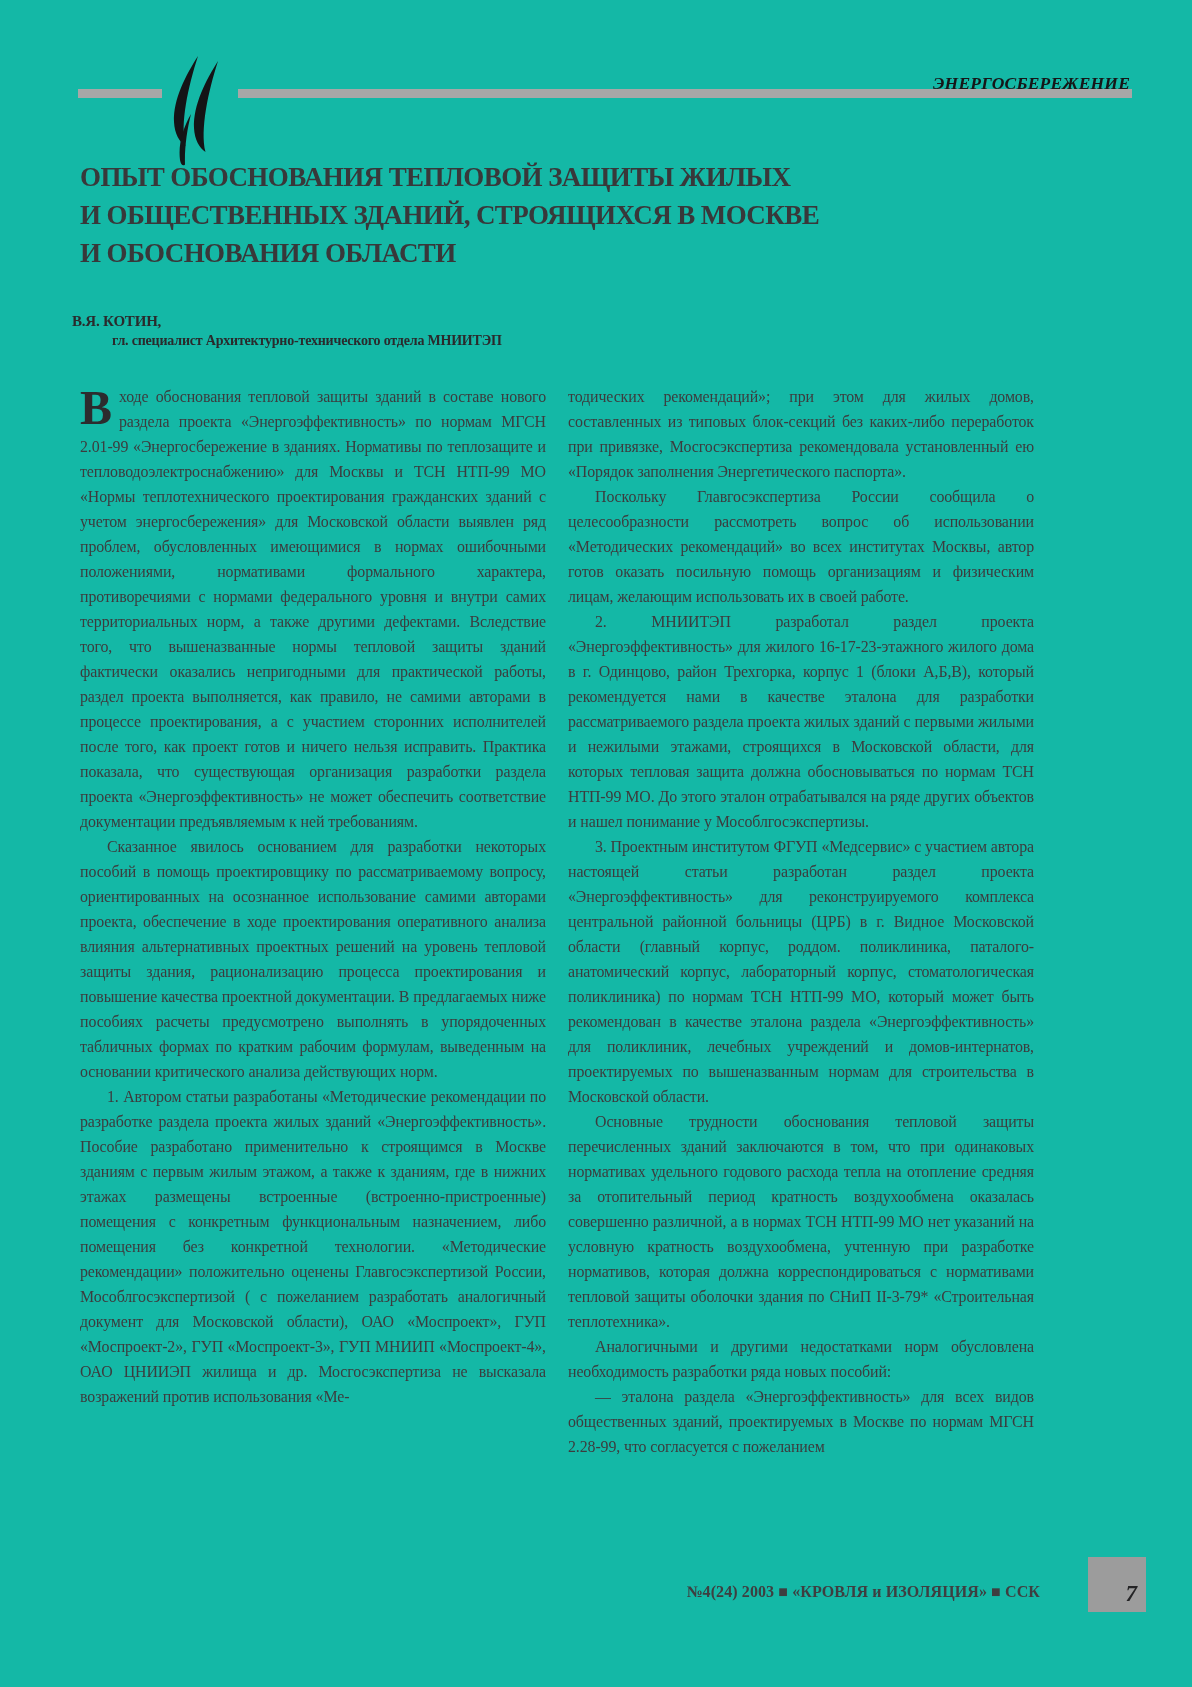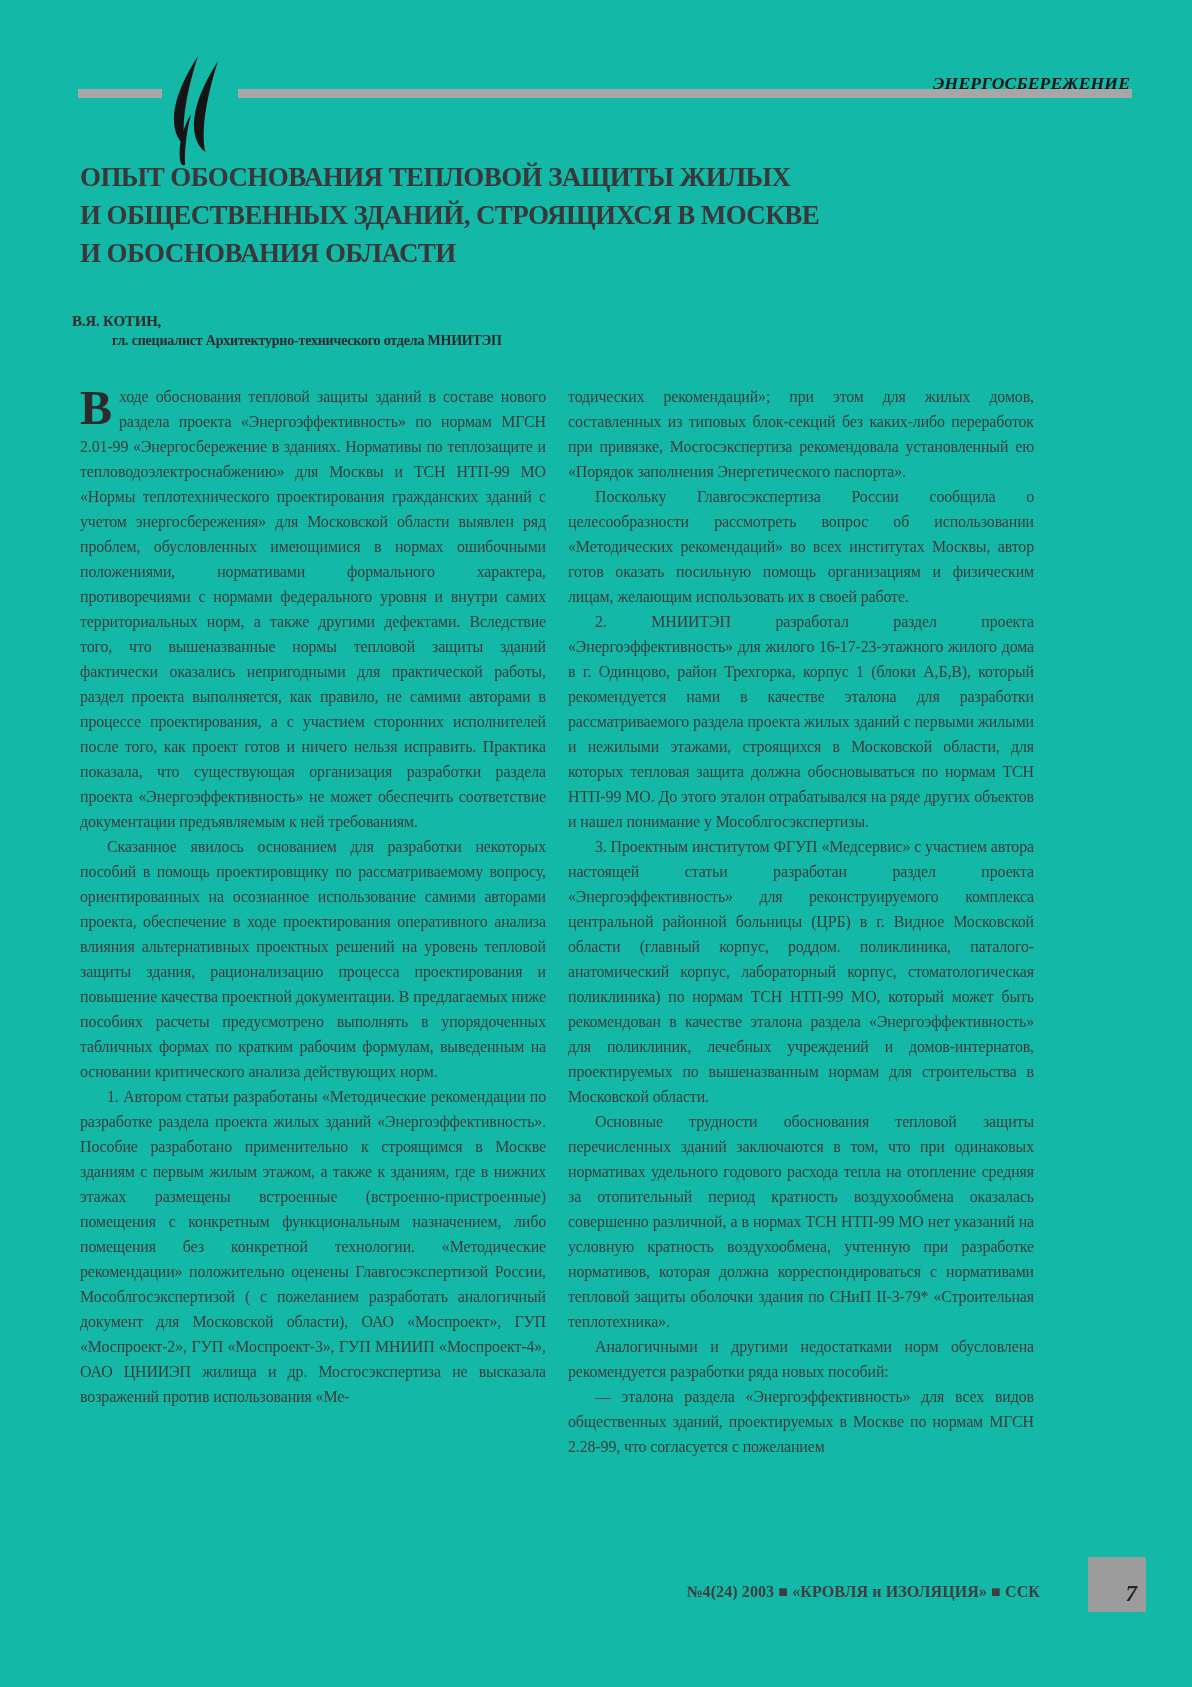--- a/index.html
+++ b/index.html
@@ -94,21 +94,21 @@
     <p class="indent">Сказанное явилось основанием для разработки некоторых пособий в помощь проектировщику по рассматриваемому вопросу, ориентированных на осознанное использование самими авторами проекта, обеспечение в ходе проектирования оперативного анализа влияния альтернативных проектных решений на уровень тепловой защиты здания, рационализацию процесса проектирования и повышение качества проектной документации. В предлагаемых ниже пособиях расчеты предусмотрено выполнять в упорядоченных табличных формах по кратким рабочим формулам, выведенным на основании критического анализа действующих норм.</p>
     <p class="indent">1. Автором статьи разработаны «Методические рекомендации по разработке раздела проекта жилых зданий «Энергоэффективность». Пособие разработано применительно к строящимся в Москве зданиям с первым жилым этажом, а также к зданиям, где в нижних этажах размещены встроенные (встроенно-пристроенные) помещения с конкретным функциональным назначением, либо помещения без конкретной технологии. «Методические рекомендации» положительно оценены Главгосэкспертизой России, Мособлгосэкспертизой ( с пожеланием разработать аналогичный документ для Московской области), ОАО «Моспроект», ГУП «Моспроект-2», ГУП «Моспроект-3», ГУП МНИИП «Моспроект-4», ОАО ЦНИИЭП жилища и др. Мосгосэкспертиза не высказала возражений против использования «Ме-</p>
   </div>
 
   <div class="col col-right">
     <p>тодических рекомендаций»; при этом для жилых домов, составленных из типовых блок-секций без каких-либо переработок при привязке, Мосгосэкспертиза рекомендовала установленный ею «Порядок заполнения Энергетического паспорта».</p>
     <p class="indent">Поскольку Главгосэкспертиза России сообщила о целесообразности рассмотреть вопрос об использовании «Методических рекомендаций» во всех институтах Москвы, автор готов оказать посильную помощь организациям и физическим лицам, желающим использовать их в своей работе.</p>
     <p class="indent">2. МНИИТЭП разработал раздел проекта «Энергоэффективность» для жилого 16-17-23-этажного жилого дома в г. Одинцово, район Трехгорка, корпус 1 (блоки А,Б,В), который рекомендуется нами в качестве эталона для разработки рассматриваемого раздела проекта жилых зданий с первыми жилыми и нежилыми этажами, строящихся в Московской области, для которых тепловая защита должна обосновываться по нормам ТСН НТП-99 МО. До этого эталон отрабатывался на ряде других объектов и нашел понимание у Мособлгосэкспертизы.</p>
     <p class="indent">3. Проектным институтом ФГУП «Медсервис» с участием автора настоящей статьи разработан раздел проекта «Энергоэффективность» для реконструируемого комплекса центральной районной больницы (ЦРБ) в г. Видное Московской области (главный корпус, роддом. поликлиника, паталого-анатомический корпус, лабораторный корпус, стоматологическая поликлиника) по нормам ТСН НТП-99 МО, который может быть рекомендован в качестве эталона раздела «Энергоэффективность» для поликлиник, лечебных учреждений и домов-интернатов, проектируемых по вышеназванным нормам для строительства в Московской области.</p>
     <p class="indent">Основные трудности обоснования тепловой защиты перечисленных зданий заключаются в том, что при одинаковых нормативах удельного годового расхода тепла на отопление средняя за отопительный период кратность воздухообмена оказалась совершенно различной, а в нормах ТСН НТП-99 МО нет указаний на условную кратность воздухообмена, учтенную при разработке нормативов, которая должна корреспондироваться с нормативами тепловой защиты оболочки здания по СНиП II-3-79* «Строительная теплотехника».</p>
-    <p class="indent">Аналогичными и другими недостатками норм обусловлена рекомендуется разработки ряда новых пособий:</p>
+    <p class="indent">Аналогичными и другими недостатками норм обусловлена необходимость разработки ряда новых пособий:</p>
     <p class="indent">— эталона раздела «Энергоэффективность» для всех видов общественных зданий, проектируемых в Москве по нормам МГСН 2.28-99, что согласуется с пожеланием</p>
   </div>
 
   <div class="footer-line">№4(24) 2003 ■ «КРОВЛЯ и ИЗОЛЯЦИЯ» ■ ССК</div>
   <div class="page-box">
     <span class="page-num">7</span>
   </div>
 
 </div>
 

